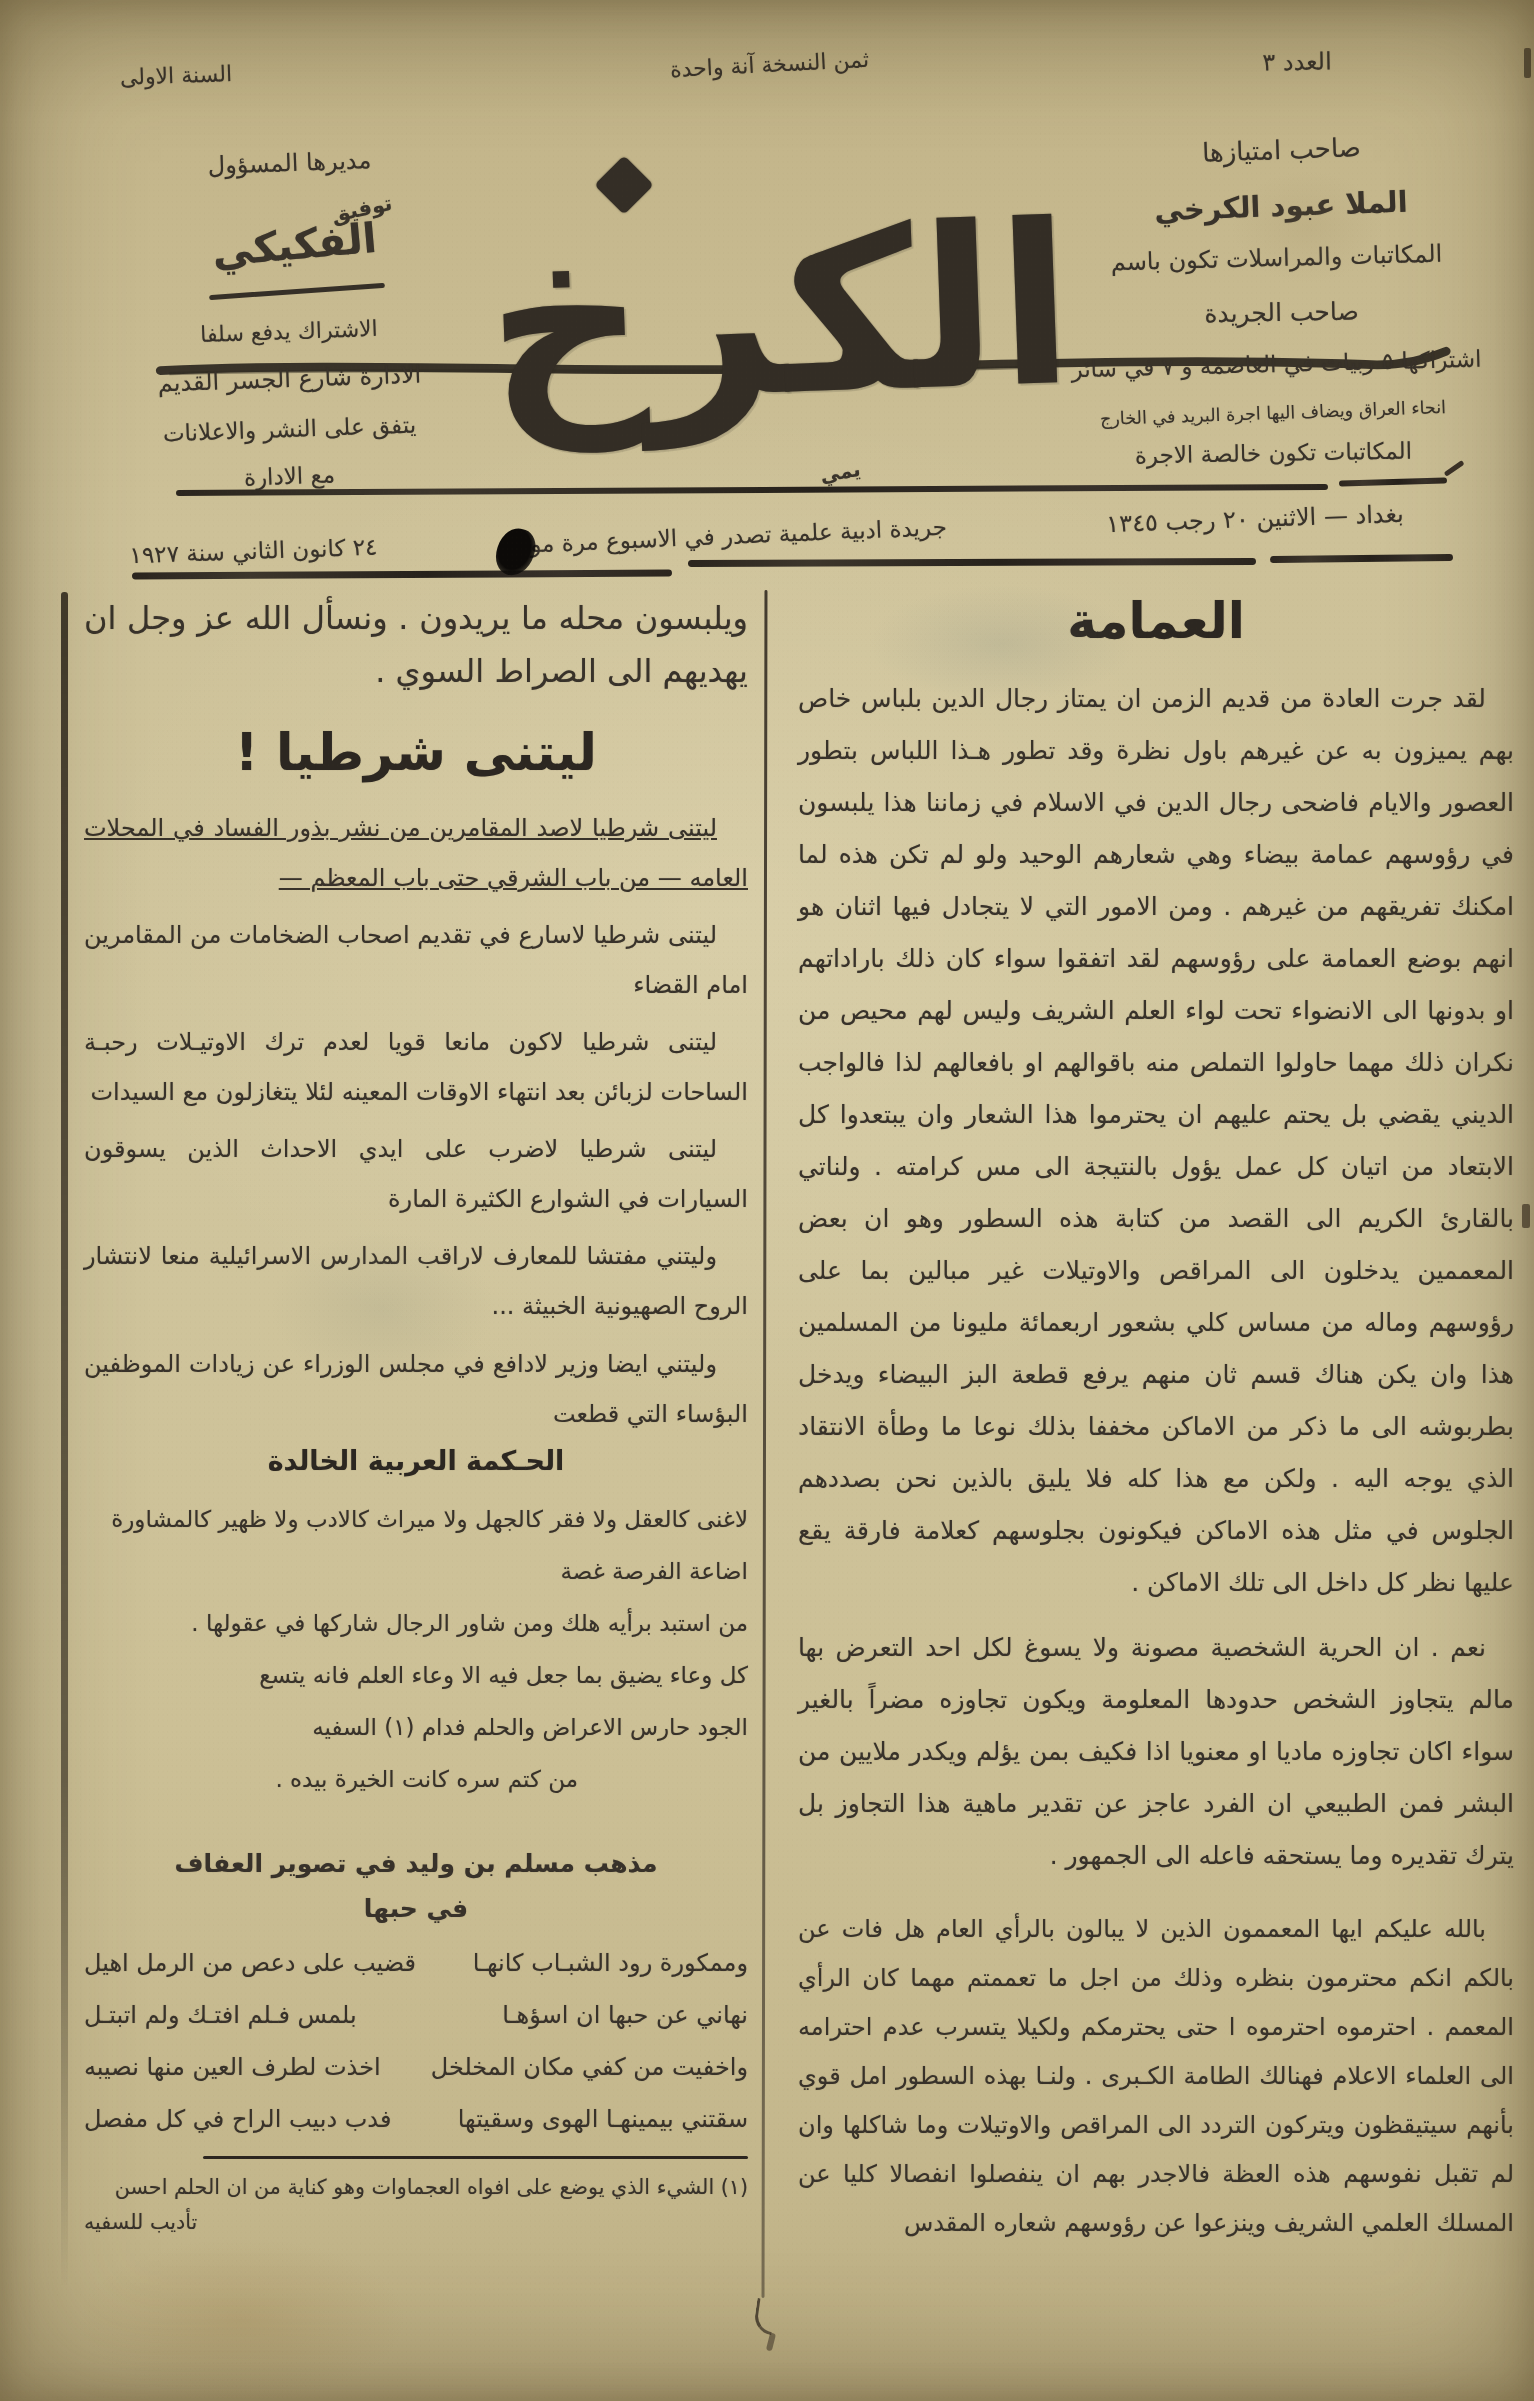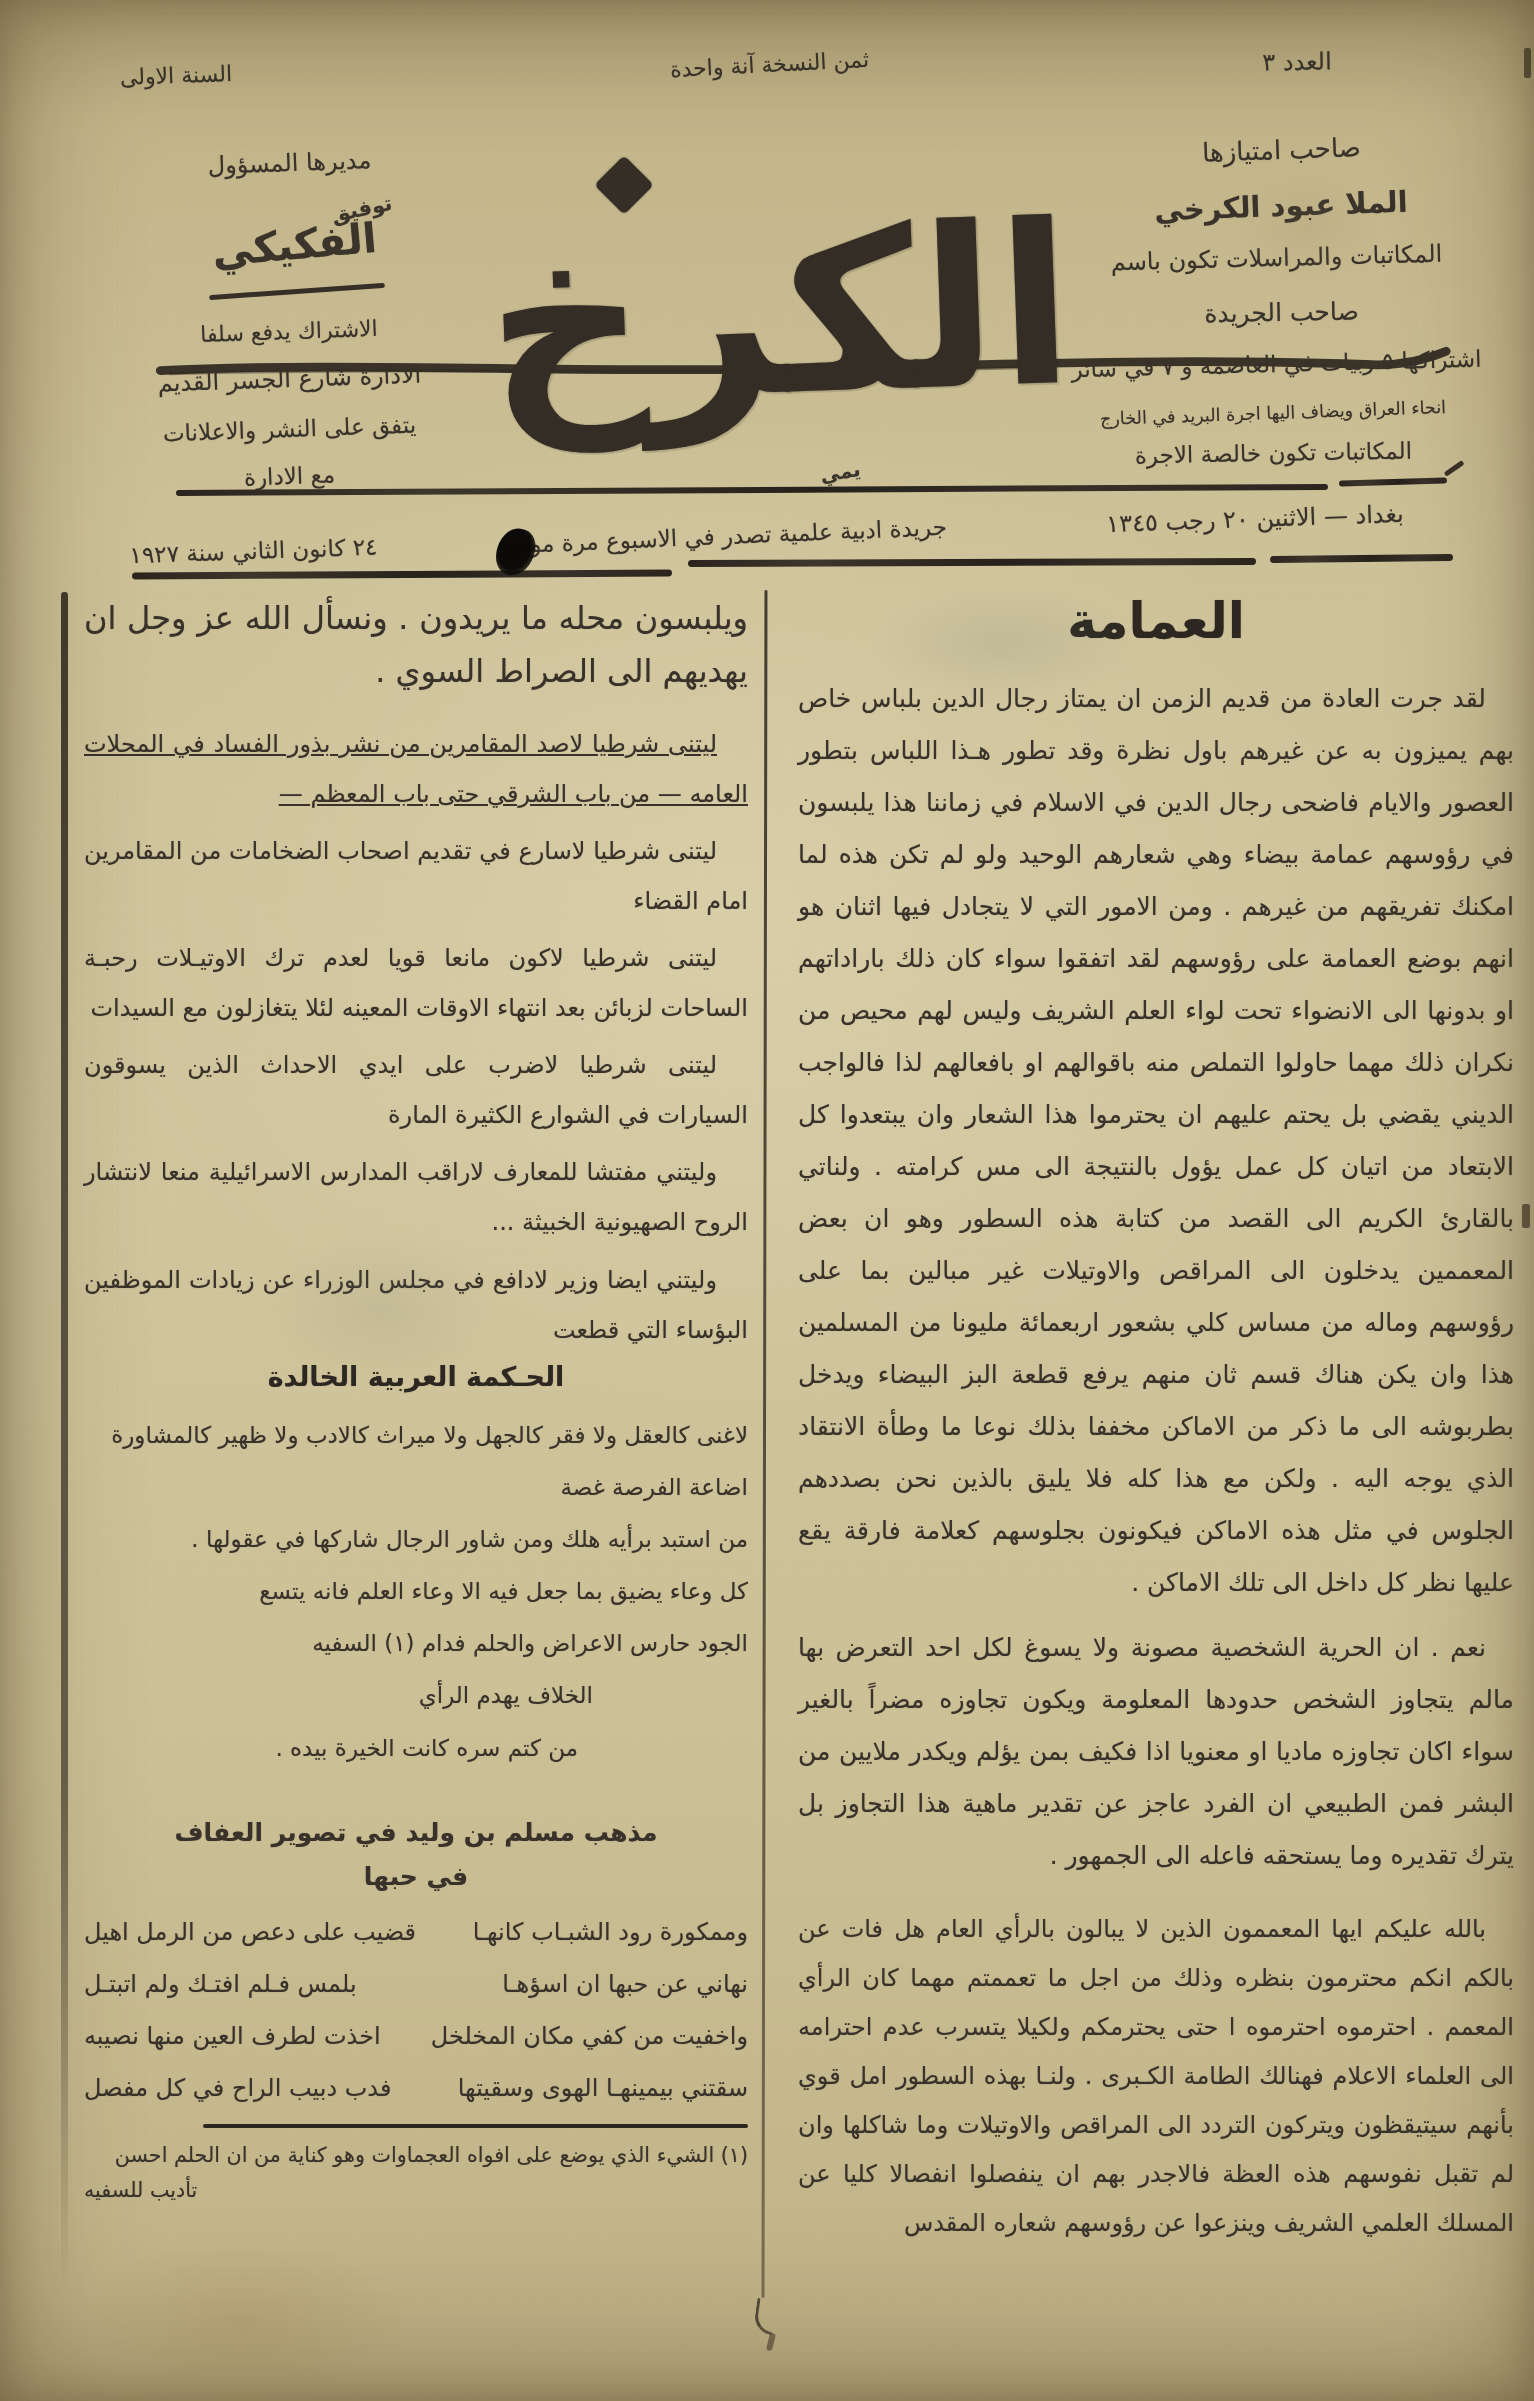--- a/index.html
+++ b/index.html
@@ -138,34 +138,34 @@
 
   <div class="col-right">
     <div class="rc-title ink">العمامة</div>
     <p class="p1 ink">لقد جرت العادة من قديم الزمن ان يمتاز رجال الدين بلباس خاص بهم يميزون به عن غيرهم باول نظرة وقد تطور هـذا اللباس بتطور العصور والايام فاضحى رجال الدين في الاسلام في زماننا هذا يلبسون في رؤوسهم عمامة بيضاء وهي شعارهم الوحيد ولو لم تكن هذه لما امكنك تفريقهم من غيرهم . ومن الامور التي لا يتجادل فيها اثنان هو انهم بوضع العمامة على رؤوسهم لقد اتفقوا سواء كان ذلك باراداتهم او بدونها الى الانضواء تحت لواء العلم الشريف وليس لهم محيص من نكران ذلك مهما حاولوا التملص منه باقوالهم او بافعالهم لذا فالواجب الديني يقضي بل يحتم عليهم ان يحترموا هذا الشعار وان يبتعدوا كل الابتعاد من اتيان كل عمل يؤول بالنتيجة الى مس كرامته . ولناتي بالقارئ الكريم الى القصد من كتابة هذه السطور وهو ان بعض المعممين يدخلون الى المراقص والاوتيلات غير مبالين بما على رؤوسهم وماله من مساس كلي بشعور اربعمائة مليونا من المسلمين هذا وان يكن هناك قسم ثان منهم يرفع قطعة البز البيضاء ويدخل بطربوشه الى ما ذكر من الاماكن مخففا بذلك نوعا ما وطأة الانتقاد الذي يوجه اليه . ولكن مع هذا كله فلا يليق بالذين نحن بصددهم الجلوس في مثل هذه الاماكن فيكونون بجلوسهم كعلامة فارقة يقع عليها نظر كل داخل الى تلك الاماكن .</p>
     <p class="p2 ink">نعم . ان الحرية الشخصية مصونة ولا يسوغ لكل احد التعرض بها مالم يتجاوز الشخص حدودها المعلومة ويكون تجاوزه مضراً بالغير سواء اكان تجاوزه ماديا او معنويا اذا فكيف بمن يؤلم ويكدر ملايين من البشر فمن الطبيعي ان الفرد عاجز عن تقدير ماهية هذا التجاوز بل يترك تقديره وما يستحقه فاعله الى الجمهور .</p>
     <p class="p3 ink">بالله عليكم ايها المعممون الذين لا يبالون بالرأي العام هل فات عن بالكم انكم محترمون بنظره وذلك من اجل ما تعممتم مهما كان الرأي المعمم . احترموه احترموه ا حتى يحترمكم ولكيلا يتسرب عدم احترامه الى العلماء الاعلام فهنالك الطامة الكـبرى . ولنـا بهذه السطور امل قوي بأنهم سيتيقظون ويتركون التردد الى المراقص والاوتيلات وما شاكلها وان لم تقبل نفوسهم هذه العظة فالاجدر بهم ان ينفصلوا انفصالا كليا عن المسلك العلمي الشريف وينزعوا عن رؤوسهم شعاره المقدس</p>
   </div>
 
   <div class="col-left">
     <p class="lc-cont ink">ويلبسون محله ما يريدون . ونسأل الله عز وجل ان يهديهم الى الصراط السوي .</p>
+    <div class="lc-headline ink">ليتنى شرطيا !</div>
     <p class="liti first ink">ليتنى شرطيا لاصد المقامرين من نشر بذور الفساد في المحلات العامه — من باب الشرقي حتى باب المعظم —</p>
     <p class="liti ink">ليتنى شرطيا لاسارع في تقديم اصحاب الضخامات من المقامرين امام القضاء</p>
     <p class="liti ink">ليتنى شرطيا لاكون مانعا قويا لعدم ترك الاوتيـلات رحبـة الساحات لزبائن بعد انتهاء الاوقات المعينه لئلا يتغازلون مع السيدات</p>
     <p class="liti ink">ليتنى شرطيا لاضرب على ايدي الاحداث الذين يسوقون السيارات في الشوارع الكثيرة المارة</p>
     <p class="liti ink">وليتني مفتشا للمعارف لاراقب المدارس الاسرائيلية منعا لانتشار الروح الصهيونية الخبيثة ...</p>
     <p class="liti ink">وليتني ايضا وزير لادافع في مجلس الوزراء عن زيادات الموظفين البؤساء التي قطعت</p>
 
     <div class="wisdom-h ink">الحـكمة العربية الخالدة</div>
     <p class="aph first ink">لاغنى كالعقل ولا فقر كالجهل ولا ميراث كالادب ولا ظهير كالمشاورة</p>
     <p class="aph ink">اضاعة الفرصة غصة</p>
     <p class="aph ink">من استبد برأيه هلك ومن شاور الرجال شاركها في عقولها .</p>
     <p class="aph ink">كل وعاء يضيق بما جعل فيه الا وعاء العلم فانه يتسع</p>
     <p class="aph ink">الجود حارس الاعراض والحلم فدام (١) السفيه</p>
-    <p class="aph ind1 ink">الخلاف يهدم الرأي</p>
     <p class="aph ind2 ink">من كتم سره كانت الخيرة بيده .</p>
 
     <div class="poem-h ink">مذهب مسلم بن وليد في تصوير العفاف</div>
     <div class="poem-sh ink">في حبها</div>
 
     <div class="poem-block">
       <div class="poem-row">
         <span class="ink">وممكورة رود الشبـاب كانهـا</span>
         <span class="ink">قضيب على دعص من الرمل اهيل</span>
       </div>

